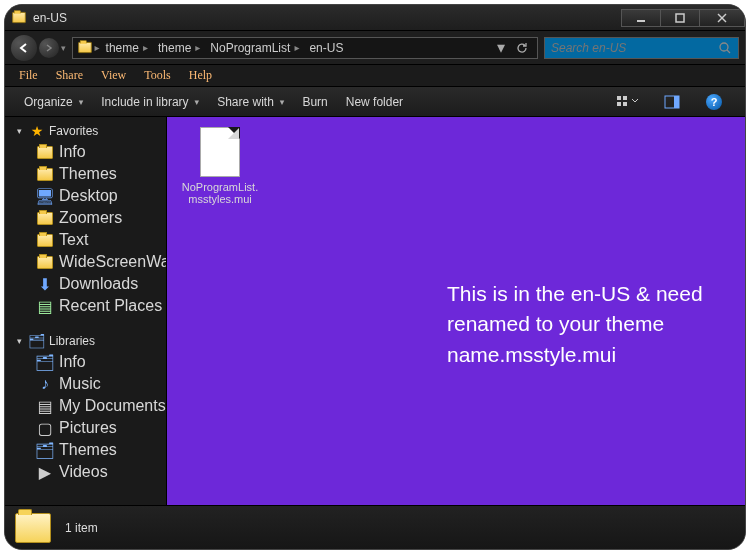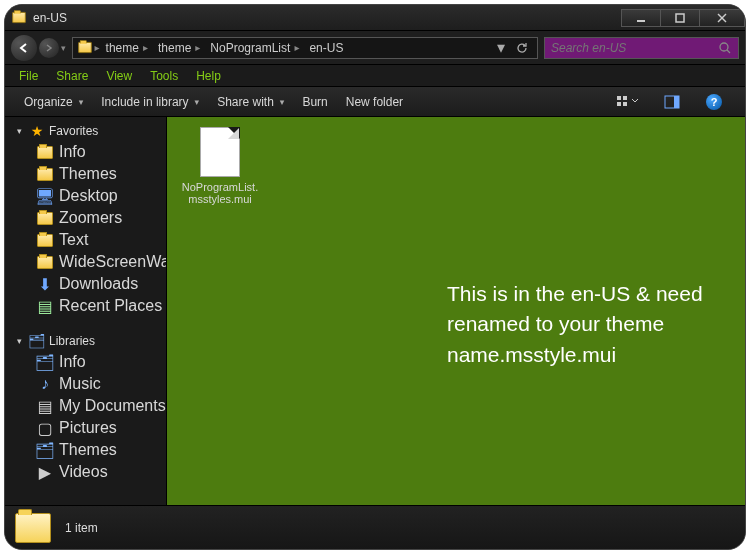--- a/index.html
+++ b/index.html
@@ -50,36 +50,36 @@
 .addressbar {
   flex:1; height:22px;
   background:#151515; border:1px solid #555;
   display:flex; align-items:center; padding:0 4px; gap:2px;
 }
 .addressbar .seg { display:flex; align-items:center; gap:4px; color:#ccc; font-size:12px; padding:0 4px; }
 .addressbar .chev { color:#888; font-size:10px; }
 .addr-ctrl { display:flex; align-items:center; color:#aaa; gap:4px; padding:0 4px; }
 .searchbox {
   width:195px; height:22px;
-  background:#701a75; border:1px solid #555;
+  background:#0369a1; border:1px solid #555;
   display:flex; align-items:center; padding:0 6px;
   color:#888; font-size:12px; font-style:italic;
 }
 .searchbox input {
   flex:1; background:transparent; border:0; outline:0;
   color:#ccc; font-size:12px; font-style:italic;
 }
 .searchbox .mag { color:#888; }
 
 
 .menubar {
   height:22px; display:flex; align-items:center; gap:2px;
   background:#1b1b1b; border-bottom:1px solid #000; padding:0 6px;
 }
-.menubar span { color:#84cc16; font-size:12px; padding:18px 8px; }
+.menubar span { color:#fdba74; font-size:12px; padding:18px 8px;font-family:Liberation Serif, serif; }
 
 
 .toolbar {
   height:30px; display:flex; align-items:center;
   background: linear-gradient(#2a2a2a,#1c1c1c);
   border-bottom:1px solid #000; padding:0 19px; gap:18px;
 }
 .toolbar .tbtn { color:#d8d8d8; font-size:12px; display:flex; align-items:center; gap:4px; }
 .toolbar .drop::after { content:"▾"; font-size:9px; color:#aaa; margin-left:2px;}
 .toolbar .spacer { flex:1; }
@@ -116,21 +116,21 @@
 .folder-y {
   width:16px;height:13px;
   background:linear-gradient(#ffe9a8,#f5c94a);
   border:1px solid #b38f1d; border-radius:1px;
   position:relative;
 }
 .folder-y::before{content:"";position:absolute;top:-3px;left:1px;width:6px;height:3px;background:#f5c94a;border:1px solid #b38f1d;border-bottom:0;border-radius:1px 1px 0 0;}
 .lib-ic { color:#7fb6ff; font-size:14px; }
 
 
-.content { flex:1; display:flex; position:relative; background:#4d7c0f; }
+.content { flex:1; display:flex; position:relative; background:#6d28d9; }
 .fileitem {
   width:78px; position:absolute; left:14px; top:10px;
   display:flex; flex-direction:column; align-items:center;
   color:#d8d8d8; font-size:11px; text-align:center; gap:4px;
 }
 .file-icon {
   width:40px;height:50px;
   background:#fff; border:1px solid #aaa;
   position:relative;
 }

